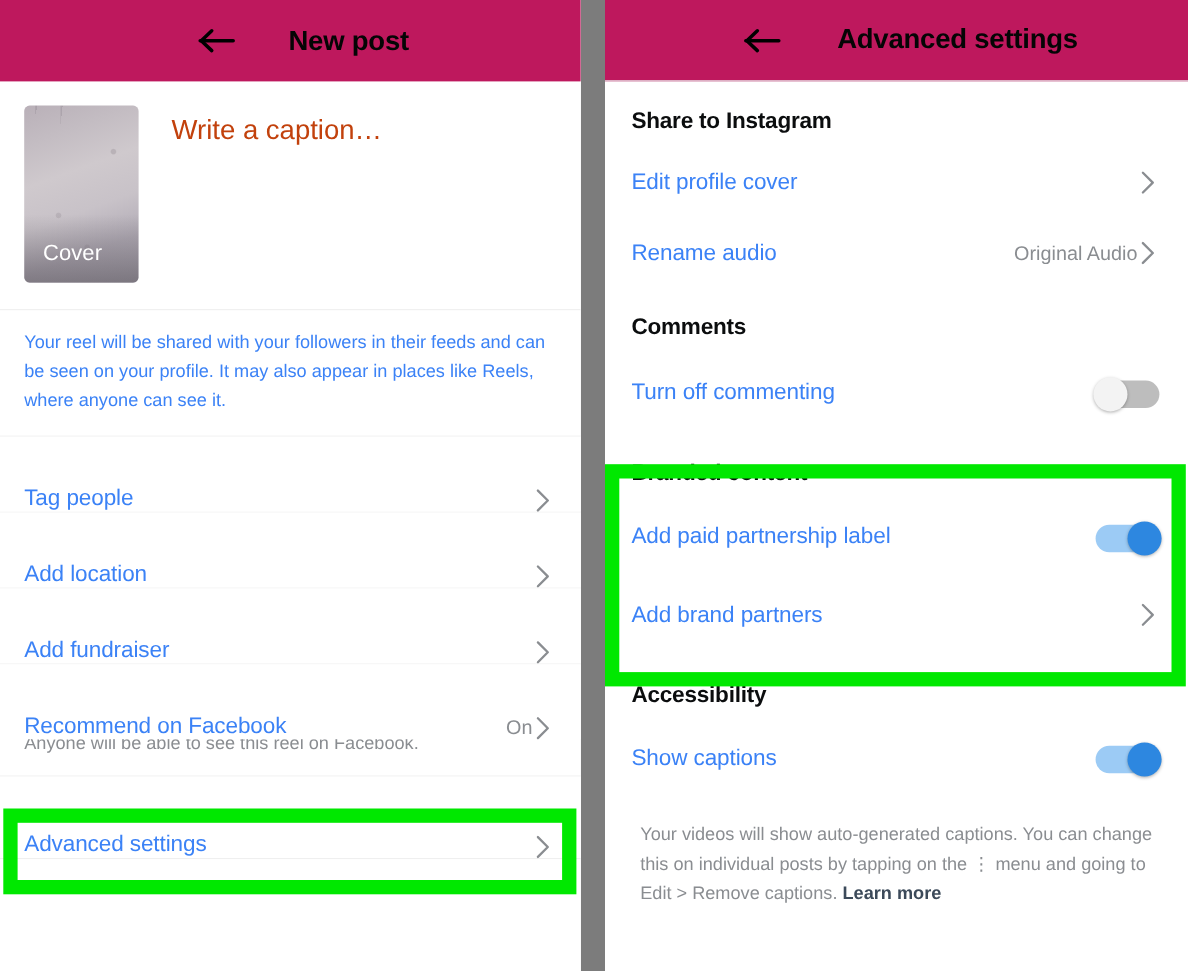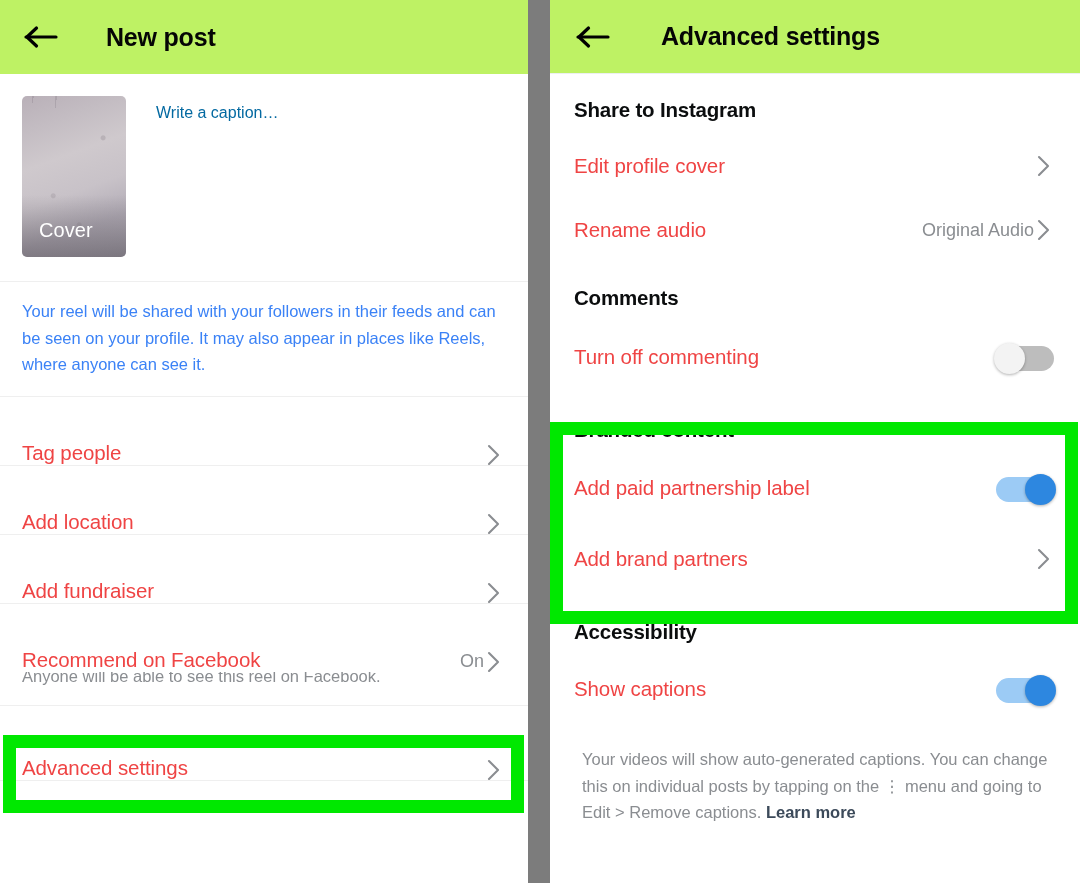--- a/index.html
+++ b/index.html
@@ -35,21 +35,22 @@
     height: 883px;
     background: #7c7c7c;
     flex: 0 0 22px;
   }
 
   
   .topbar {
     height: 74px;
     display: flex;
     align-items: center;
-    background: #bef264;
+    background: #be185d;
+    justify-content: center;
   }
   .topbar-left  { padding-left: 18px; }
   .topbar-right { padding-left: 20px; border-bottom: 1px solid #eceff1; }
 
   .back-arrow {
     width: 46px;
     height: 46px;
     display: flex;
     align-items: center;
     justify-content: center;
@@ -112,22 +113,22 @@
     z-index: 2;
     color: #ffffff;
     font-size: 20px;
     letter-spacing: 0.1px;
   }
   .caption-area {
     flex: 1;
     padding: 8px 0 0 30px;
   }
   .caption-placeholder {
-    font-size: 16px;
-    color: #0369a1;
+    font-size: 25px;
+    color: #c2410c;
   }
 
   
   .hr { height: 1px; background: #efefef; }
 
   .note {
     padding: 16px 24px 18px 22px;
     font-size: 16.5px;
     line-height: 1.62;
     color: #3b82f6;
@@ -136,21 +137,21 @@
   .row {
     position: relative;
     display: flex;
     align-items: flex-end;
     min-height: 68px;
     padding: 0 24px 0 22px;
     background: #ffffff;
   }
   .row-label {
     font-size: 20.5px;
-    color: #ef4444;
+    color: #3b82f6;
     flex: 1;
     letter-spacing: -0.1px;
   }
   .row-value {
     font-size: 18px;
     color: #8a8d91;
   }
   .chev {
     width: 20px;
     height: 20px;

